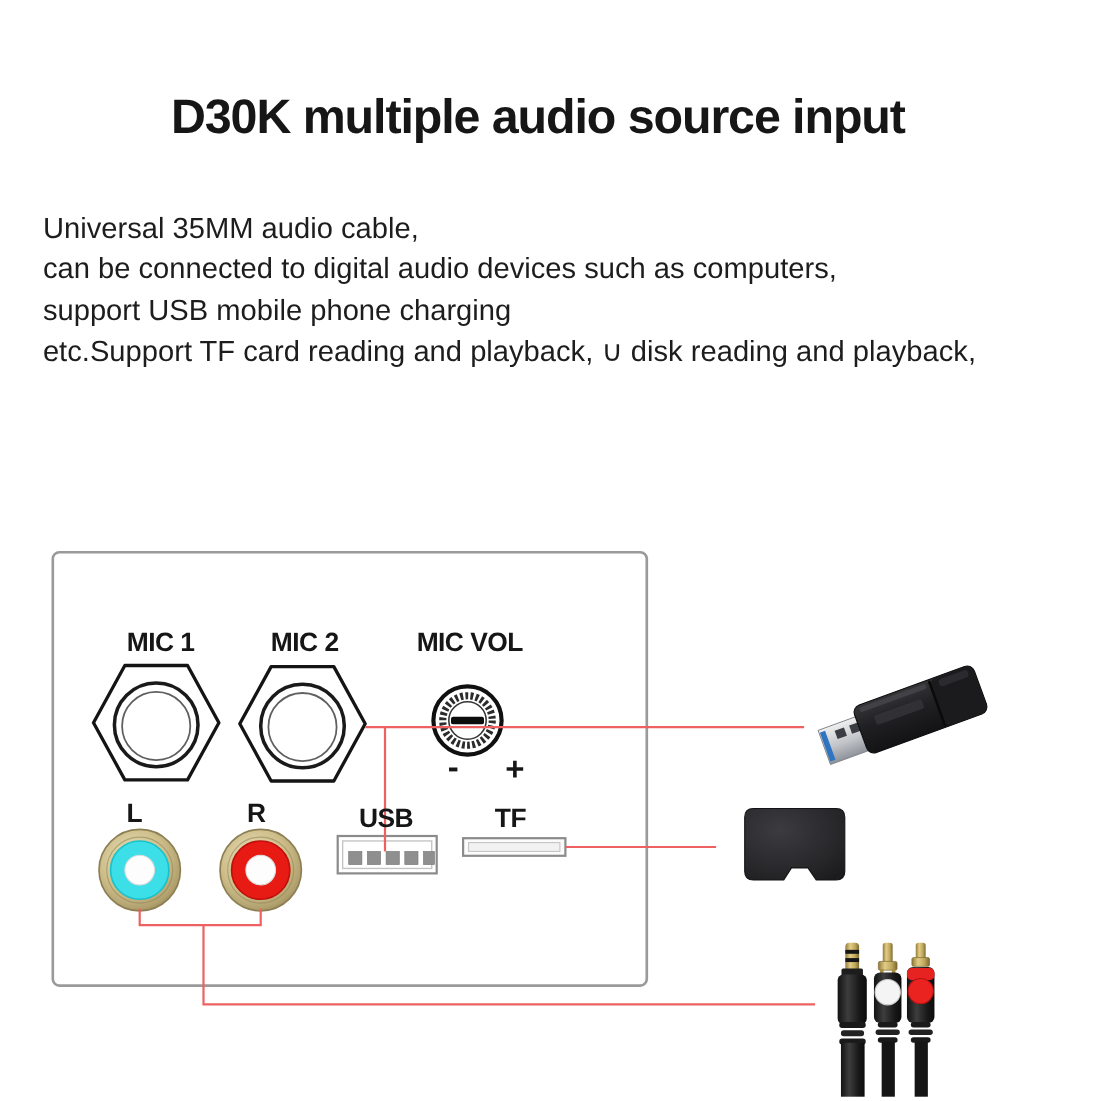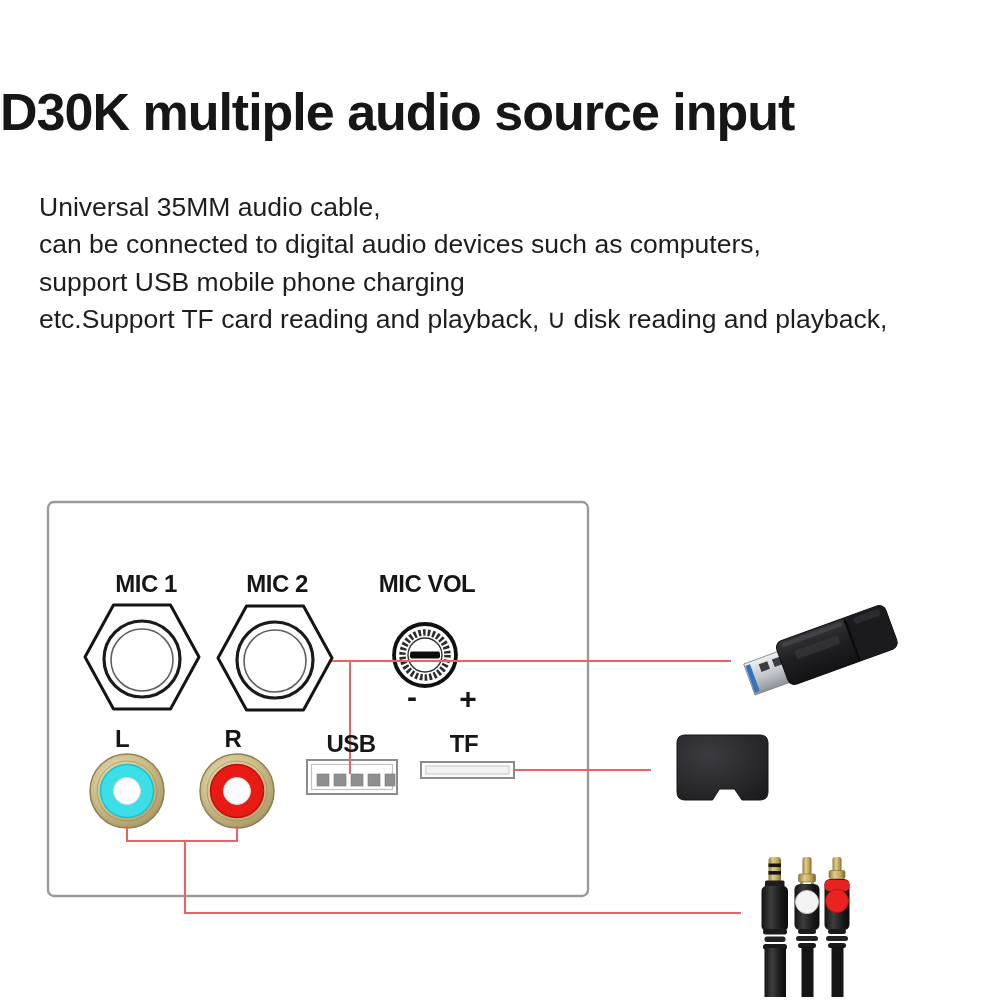--- a/index.html
+++ b/index.html
@@ -1,22 +1,22 @@
 <!DOCTYPE html>
 <html><head>
 <meta charset="utf-8">
 <style>
   html,body{margin:0;padding:0;}
   body{
     width:1001px;height:1001px;position:relative;background:#ffffff;
     font-family:"Liberation Sans", sans-serif;color:#1c1c1c;overflow:hidden;
   }
   .page-title{
-    position:absolute;top:82px;left:0;width:978px;text-align:left;
-    font-size:52px;font-weight:700;letter-spacing:-1px;color:#161616;
+    position:absolute;top:82px;left:0;width:978px;text-align:center;
+    font-size:44px;font-weight:700;letter-spacing:-1px;color:#161616;
     white-space:nowrap;
   }
   .description{
     position:absolute;top:189px;left:0;width:1001px;
     font-size:26.5px;line-height:37.4px;font-weight:400;color:#1d1d1d;padding-left:39px;
   }
   .description div{white-space:nowrap;}
   svg{position:absolute;top:0;left:0;}
   svg text{
     font-family:"Liberation Sans", sans-serif;

